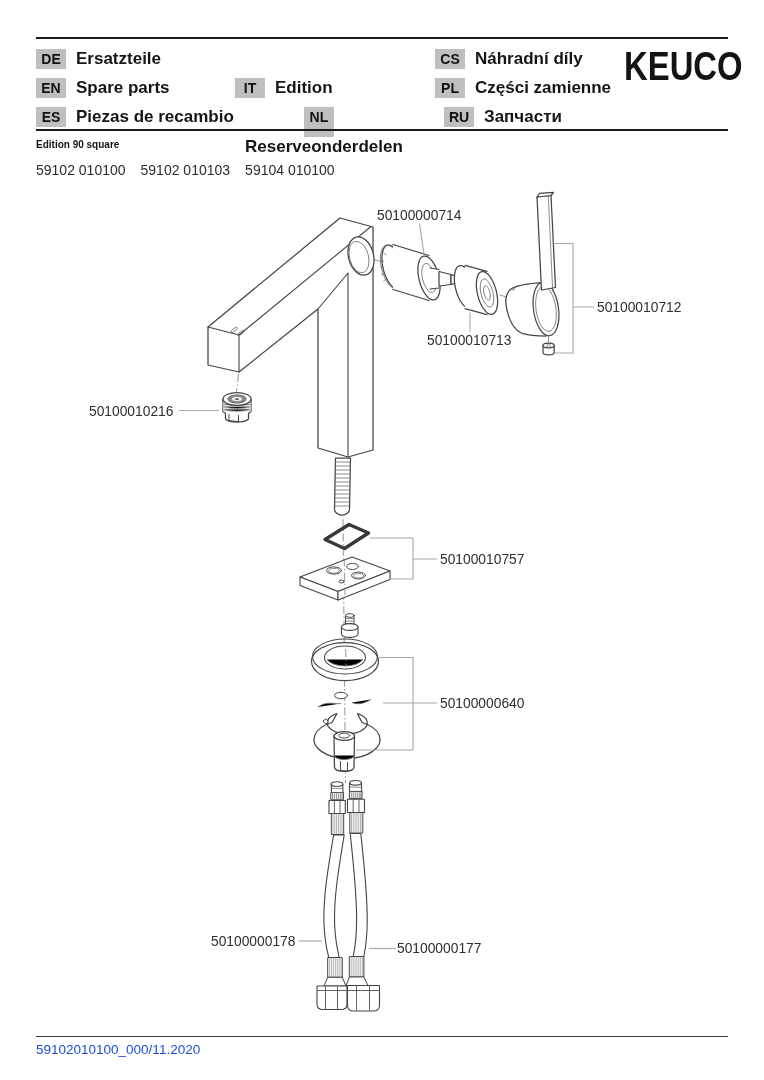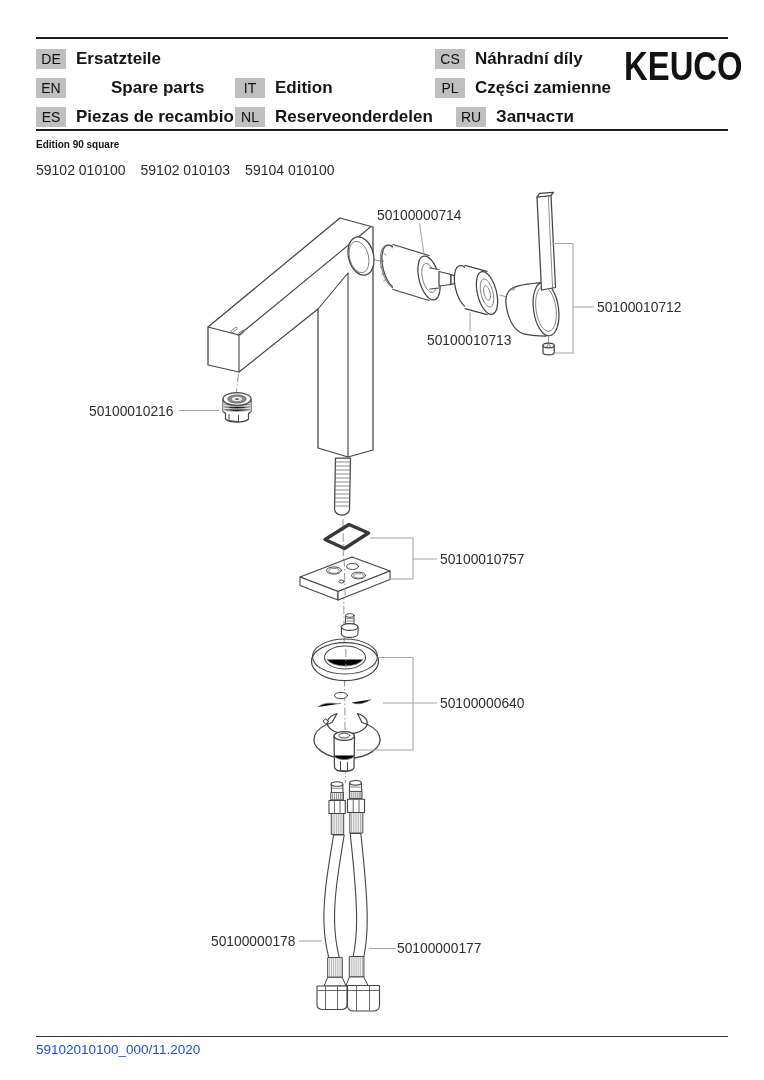--- a/index.html
+++ b/index.html
@@ -9,21 +9,21 @@
     font-family:"Liberation Sans", sans-serif;
     -webkit-font-smoothing:antialiased;
   }
   .rule{position:absolute;background:#1c1c1c;}
   .rule-top{left:36px;top:37px;width:692px;height:2px;}
   .rule-mid{left:36px;top:129px;width:692px;height:2px;}
   .rule-bottom{left:36px;top:1036px;width:692px;height:1px;background:#3a3a3a;}
   .lang-item{position:absolute;height:20px;display:flex;align-items:center;}
   .lang-badge{
     display:inline-block;width:30px;height:20px;background:#bfbfbf;color:#101010;
-    font-weight:normal;font-size:14px;line-height:20px;text-align:center;flex:0 0 30px;
+    font-weight:bold;font-size:14px;line-height:20px;text-align:center;flex:0 0 30px;
   }
   .lang-label{
     margin-left:10px;font-weight:bold;font-size:17px;color:#151515;white-space:nowrap;
   }
   .logo{
     position:absolute;left:600px;top:44px;width:134px;text-align:right;
     font-size:40px;font-weight:bold;color:#131313;letter-spacing:0px;
     transform:scaleX(0.82);transform-origin:100% 50%;white-space:nowrap;
   }
   .product-title{position:absolute;left:36px;top:139px;font-size:10px;font-weight:bold;color:#141414;}
@@ -42,47 +42,47 @@
 <body>
 
 <div class="page">
 
   <div class="rule rule-top"></div>
 
   <div class="lang-item" style="left:36px;top:49px;">
     <span class="lang-badge">DE</span>
     <span class="lang-label">Ersatzteile</span>
   </div>
-  <div class="lang-item" style="left:36px;top:78px;gap:35px;">
+  <div class="lang-item" style="left:36px;top:78px;">
     <span class="lang-badge">EN</span>
     <span class="lang-label">Spare parts</span>
   </div>
   <div class="lang-item" style="left:36px;top:107px;">
     <span class="lang-badge">ES</span>
     <span class="lang-label">Piezas de recambio</span>
   </div>
 
   <div class="lang-item" style="left:235px;top:78px;">
     <span class="lang-badge">IT</span>
     <span class="lang-label">Edition</span>
   </div>
-  <div class="lang-item" style="left:235px;top:107px;">
+  <div class="lang-item" style="left:235px;top:107px;flex-direction:column;">
     <span class="lang-badge">NL</span>
     <span class="lang-label">Reserveonderdelen</span>
   </div>
 
   <div class="lang-item" style="left:435px;top:49px;">
     <span class="lang-badge">CS</span>
     <span class="lang-label">Náhradní díly</span>
   </div>
   <div class="lang-item" style="left:435px;top:78px;">
     <span class="lang-badge">PL</span>
     <span class="lang-label">Części zamienne</span>
   </div>
-  <div class="lang-item" style="left:456px;top:107px;">
+  <div class="lang-item" style="left:444px;top:107px;">
     <span class="lang-badge">RU</span>
     <span class="lang-label">Запчасти</span>
   </div>
 
   <div class="logo">KEUCO</div>
   <div class="rule rule-mid"></div>
 
   <div class="product-title">Edition 90 square</div>
   <div class="model-numbers">
     <span>59102 010100</span><span>59102 010103</span><span>59104 010100</span>

